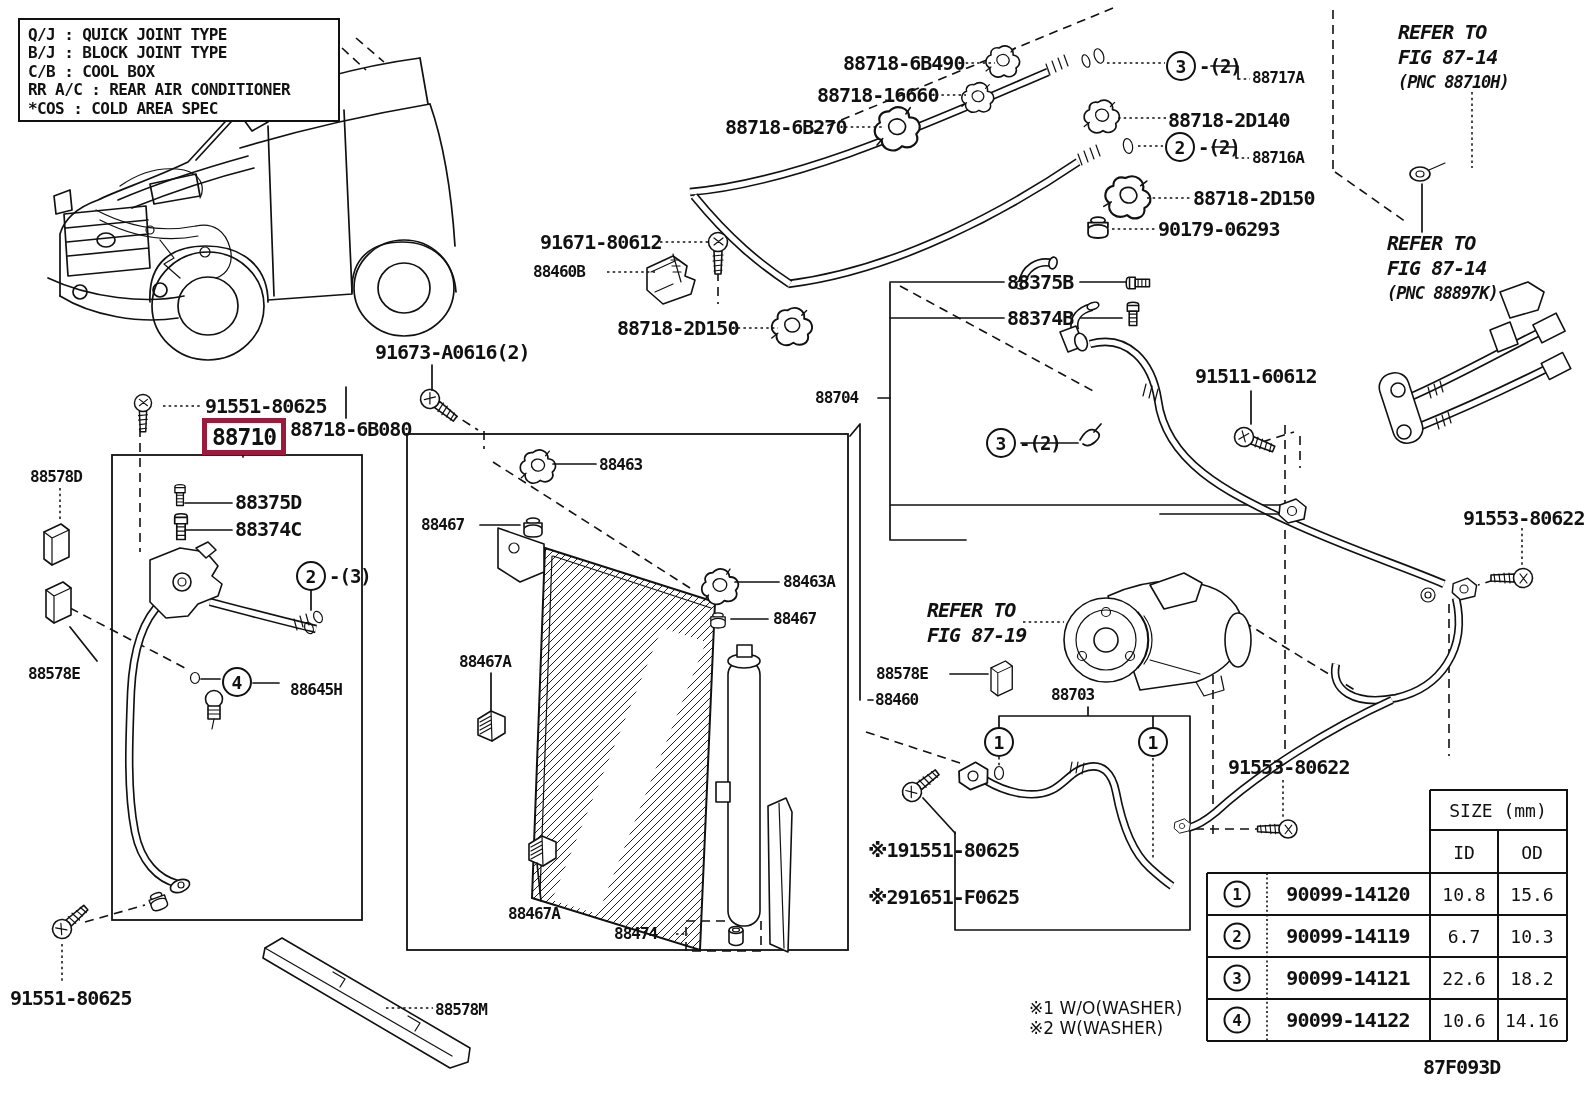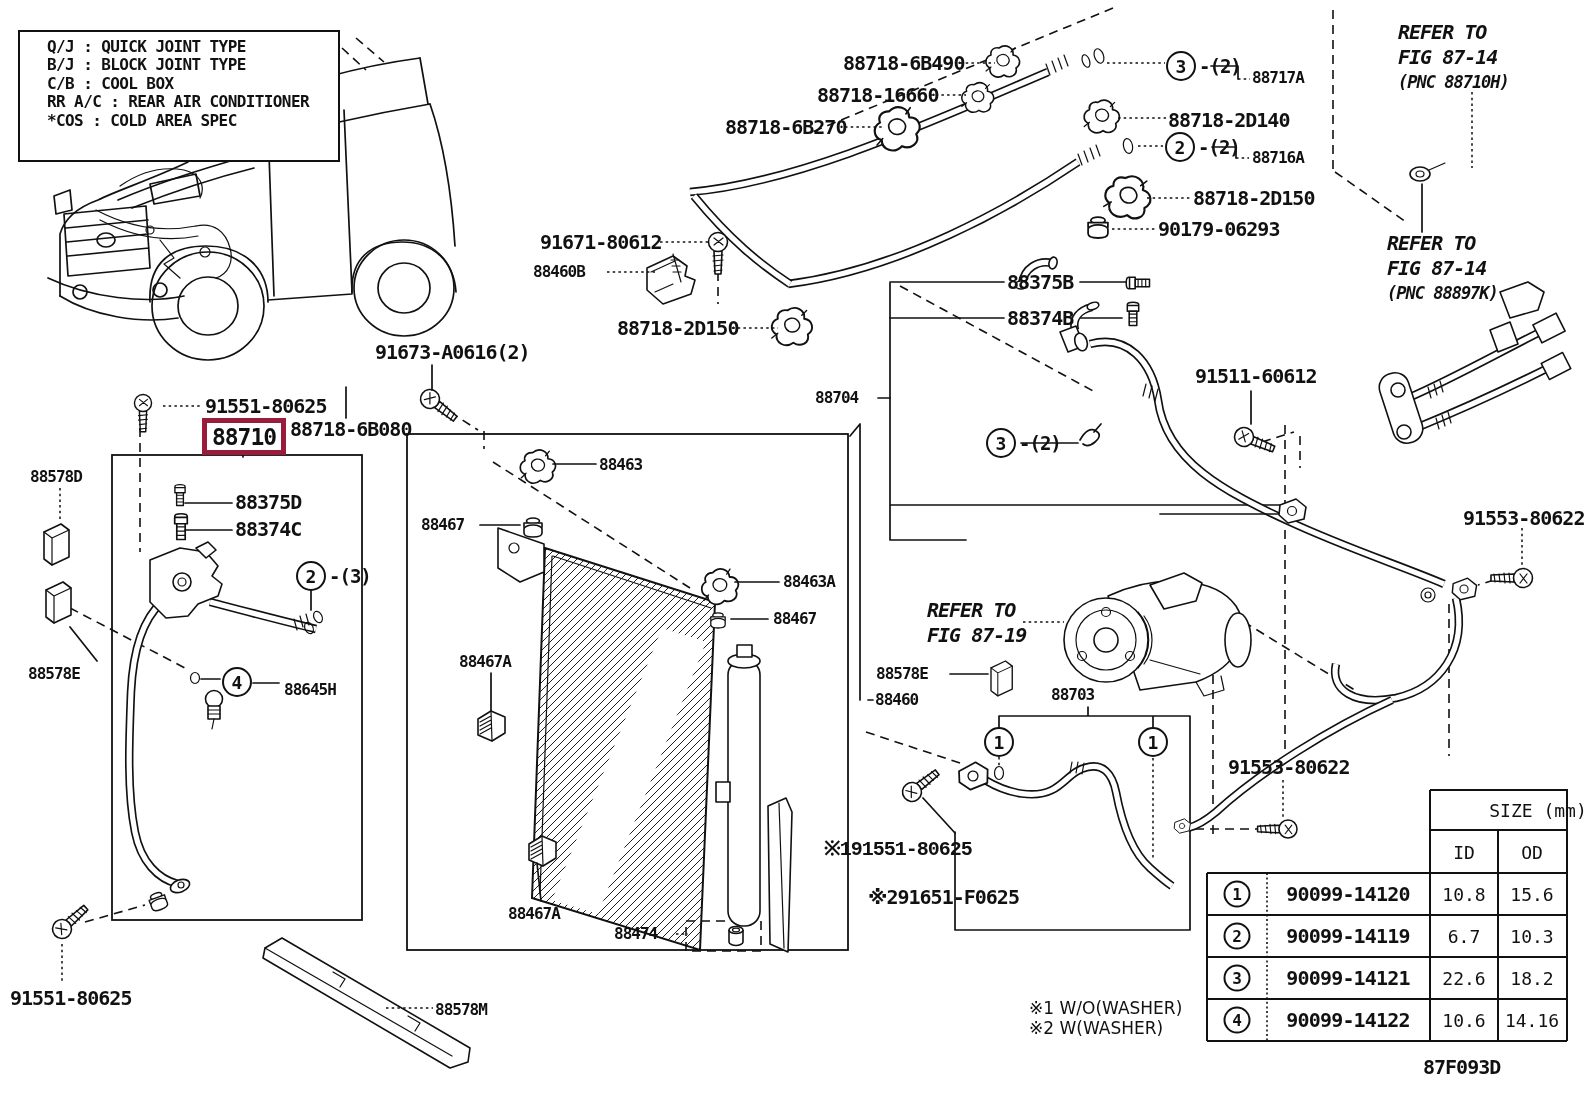--- a/index.html
+++ b/index.html
@@ -16,22 +16,22 @@
   .fillw{fill:#fff;stroke:#111;stroke-width:1.6;stroke-linejoin:round;}
   .grid{stroke:#111;stroke-width:2;fill:none;}
   .gridd{stroke:#111;stroke-width:1.6;fill:none;stroke-dasharray:2 2.6;}
   .lbl{position:absolute;transform:translateY(-50%);font-weight:bold;font-size:20px;
        letter-spacing:-1px;white-space:pre;line-height:1;}
   .lbl.l{font-size:16px;}
   .callout{position:absolute;width:30px;height:30px;border:2.4px solid #111;border-radius:50%;
        transform:translate(-50%,-50%);display:flex;align-items:center;justify-content:center;
        font-weight:bold;font-size:18px;background:#fff;box-sizing:border-box;}
   .suf{position:absolute;transform:translateY(-50%);font-weight:bold;font-size:19px;letter-spacing:-1px;}
-  .legend{position:absolute;left:18px;top:18px;width:322px;height:132px;border:2.6px solid #111;
-       padding:6px 27px;box-sizing:border-box;background:#fff;margin-top:12px;}
+  .legend{position:absolute;left:18px;top:18px;width:322px;height:104px;border:2.6px solid #111;
+       padding:6px 8px;box-sizing:border-box;background:#fff;}
   .legend div{font-size:16px;font-weight:bold;line-height:18.4px;letter-spacing:-0.6px;white-space:pre;}
   .refer{position:absolute;font-weight:bold;font-size:20px;letter-spacing:-1px;line-height:25px;white-space:pre;font-style:italic;}
   .refer .small{font-size:17px;}
   .boxed{position:absolute;left:202px;top:418px;width:84px;height:37px;border:5px solid var(--hl,#9b1b3c);
        display:flex;align-items:center;justify-content:center;font-weight:bold;font-size:23px;
        letter-spacing:-1px;box-sizing:border-box;background:#fff;}
   .tc{position:absolute;transform:translate(-50%,-50%);font-weight:bold;font-size:20px;letter-spacing:-0.8px;white-space:pre;}
   .tc.hd{font-size:18px;font-weight:normal;letter-spacing:0;}
   .tc.val{font-size:18px;font-weight:normal;letter-spacing:0;}
   .numc{position:absolute;width:27px;height:27px;border:2px solid #111;border-radius:50%;
@@ -336,32 +336,32 @@
     <div class="lbl" style="left: 1007px; top: 318px;">88374B</div>
     <div class="lbl l" style="left: 815px; top: 398px;">88704</div>
     <div class="lbl" style="left: 1195px; top: 376px;">91511-60612</div>
     <div class="lbl" style="left: 375px; top: 352px;">91673-A0616(2)</div>
     <div class="lbl" style="left: 205px; top: 406px;">91551-80625</div>
     <div class="lbl" style="left: 290px; top: 429px;">88718-6B080</div>
     <div class="lbl l" style="left: 30px; top: 477px;">88578D</div>
     <div class="lbl" style="left: 235px; top: 502px;">88375D</div>
     <div class="lbl" style="left: 235px; top: 529px;">88374C</div>
     <div class="lbl l" style="left: 28px; top: 674px;">88578E</div>
-    <div class="lbl l" style="left: 284px; top: 690px;">88645H</div>
+    <div class="lbl l" style="left: 290px; top: 690px;">88645H</div>
     <div class="lbl l" style="left: 599px; top: 465px;">88463</div>
     <div class="lbl l" style="left: 421px; top: 525px;">88467</div>
     <div class="lbl l" style="left: 783px; top: 582px;">88463A</div>
     <div class="lbl l" style="left: 773px; top: 619px;">88467</div>
     <div class="lbl l" style="left: 459px; top: 662px;">88467A</div>
     <div class="lbl l" style="left: 508px; top: 914px;">88467A</div>
     <div class="lbl l" style="left: 614px; top: 934px;">88474</div>
     <div class="lbl l" style="left: 876px; top: 674px;">88578E</div>
     <div class="lbl l" style="left: 875px; top: 700px;">88460</div>
     <div class="lbl l" style="left: 1051px; top: 695px;">88703</div>
-    <div class="lbl" style="left: 824px; top: 850px; font-family: Liberation Mono, monospace;">※191551-80625</div>
+    <div class="lbl" style="left: 868px; top: 850px;">※191551-80625</div>
     <div class="lbl" style="left: 868px; top: 897px;">※291651-F0625</div>
     <div class="lbl" style="left: 1463px; top: 518px;">91553-80622</div>
     <div class="lbl" style="left: 1228px; top: 767px;">91553-80622</div>
     <div class="lbl" style="left: 10px; top: 998px;">91551-80625</div>
     <div class="lbl l" style="left: 435px; top: 1010px;">88578M</div>
   </div>
 <div id="callouts">
     <div class="callout" style="left: 1181px; top: 66px;">3</div>
     <div class="suf" style="left: 1199px; top: 66px;">-(2)</div>
     <div class="callout" style="left: 1180px; top: 147px;">2</div>
@@ -376,21 +376,21 @@
   </div>
 <div id="refers">
     <div class="refer" style="left: 1398px; top: 20px;"><div>REFER TO</div><div>FIG 87-14</div><div class="small">(PNC 88710H)</div></div>
     <div class="refer" style="left: 1387px; top: 231px;"><div>REFER TO</div><div>FIG 87-14</div><div class="small">(PNC 88897K)</div></div>
     <div class="refer" style="left: 927px; top: 598px;"><div>REFER TO</div><div>FIG 87-19</div></div>
   </div>
 
 <div class="boxed">88710</div>
 
 <div>
-  <div class="tc hd" style="left:1498px;top:810px;margin-left:40px;">SIZE (mm)</div>
+  <div class="tc hd" style="left:1498px;top:810px;">SIZE (mm)</div>
   <div class="tc hd" style="left:1464px;top:852px;">ID</div>
   <div class="tc hd" style="left:1532px;top:852px;">OD</div>
 
   <div class="numc" style="left:1237px;top:894px;">1</div>
   <div class="tc" style="left:1348px;top:894px;">90099-14120</div>
   <div class="tc val" style="left:1464px;top:894px;">10.8</div>
   <div class="tc val" style="left:1532px;top:894px;">15.6</div>
 
   <div class="numc" style="left:1237px;top:936px;">2</div>
   <div class="tc" style="left:1348px;top:936px;text-align:center;">90099-14119</div>

